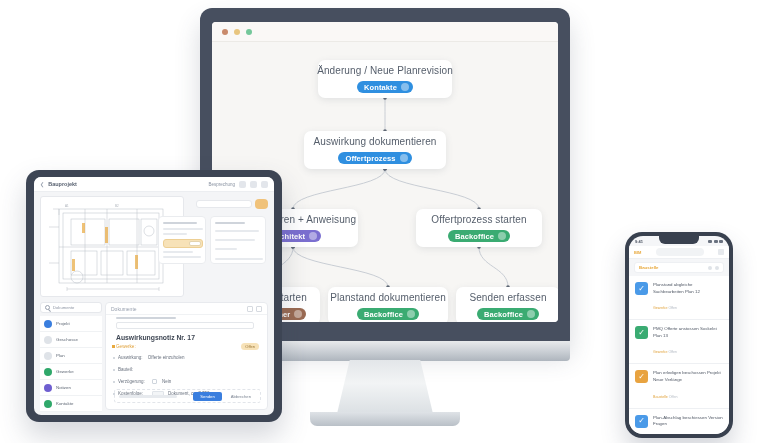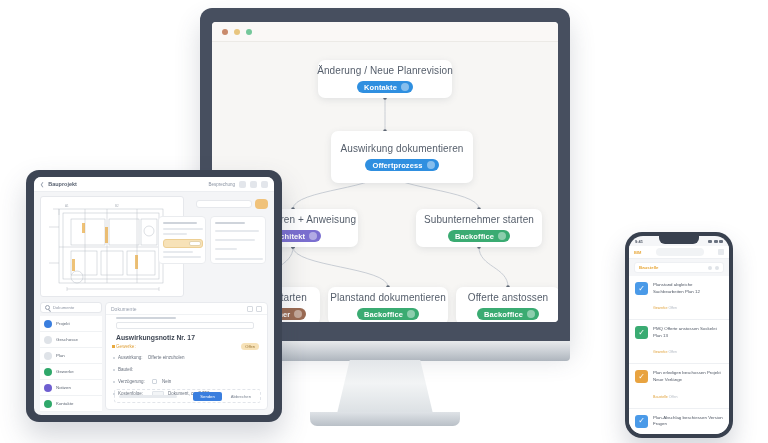--- a/index.html
+++ b/index.html
@@ -214,57 +214,57 @@
               <circle cx="296" cy="245" r="1.8" fill="#5f6875"></circle>
             </svg>
           <div id="nodes">
               <div class="node" style="left: 106px; top: 18px; width: 134px; height: 38px;">
                 <div class="node-title">Änderung / Neue Planrevision</div>
                 <div class="badge b-blue">
                   <span>Kontakte</span>
                   <span class="av"></span>
                 </div>
               </div>
-              <div class="node" style="left: 119px; top: 89px; width: 142px; height: 52px;">
+              <div class="node" style="left: 92px; top: 89px; width: 142px; height: 38px;">
                 <div class="node-title">Auswirkung dokumentieren</div>
                 <div class="badge b-blue">
                   <span>Offertprozess</span>
                   <span class="av"></span>
                 </div>
               </div>
               <div class="node" style="left: 16px; top: 167px; width: 130px; height: 38px;">
                 <div class="node-title">Technik klären + Anweisung</div>
                 <div class="badge b-purple">
                   <span>Architekt</span>
                   <span class="av"></span>
                 </div>
               </div>
               <div class="node" style="left: 204px; top: 167px; width: 126px; height: 38px;">
-                <div class="node-title">Subunternehmer starten</div>
+                <div class="node-title">Offertprozess starten</div>
                 <div class="badge b-green">
                   <span>Backoffice</span>
                   <span class="av"></span>
                 </div>
               </div>
               <div class="node" style="left: -4px; top: 245px; width: 112px; height: 38px;">
                 <div class="node-title">Umsetzung starten</div>
                 <div class="badge b-brown">
                   <span>Subunternehmer</span>
                   <span class="av"></span>
                 </div>
               </div>
               <div class="node" style="left: 116px; top: 245px; width: 120px; height: 38px;">
                 <div class="node-title">Planstand dokumentieren</div>
                 <div class="badge b-green">
                   <span>Backoffice</span>
                   <span class="av"></span>
                 </div>
               </div>
               <div class="node" style="left: 244px; top: 245px; width: 104px; height: 38px;">
-                <div class="node-title">Offerte anstossen</div>
+                <div class="node-title">Senden erfassen</div>
                 <div class="badge b-green">
                   <span>Backoffice</span>
                   <span class="av"></span>
                 </div>
               </div>
             </div>
         </div>
 
       </div>
     </div>

